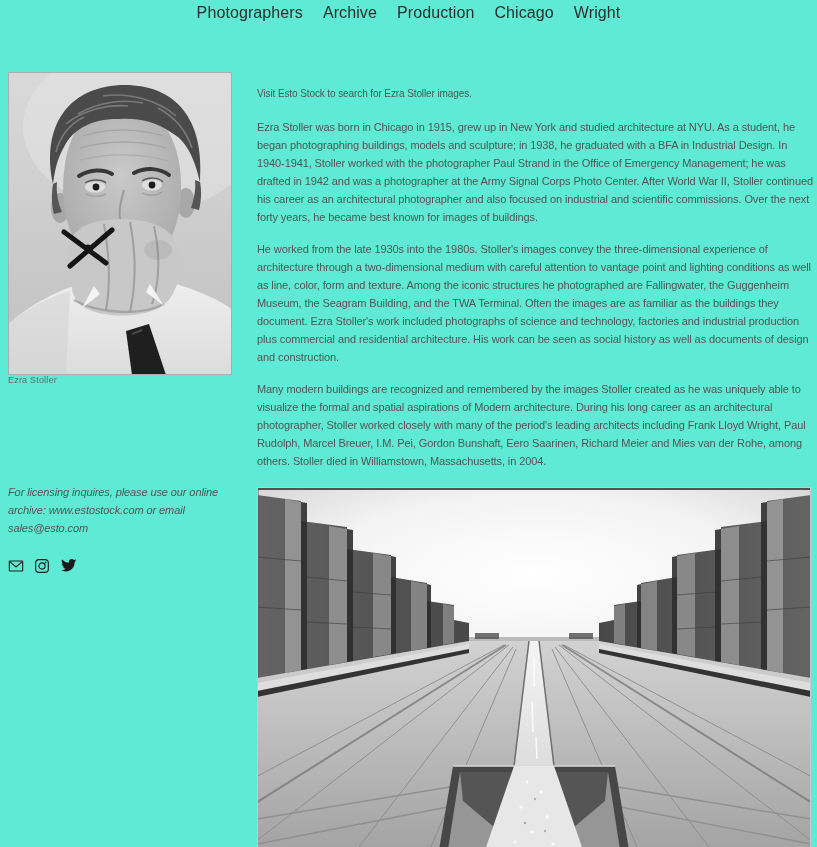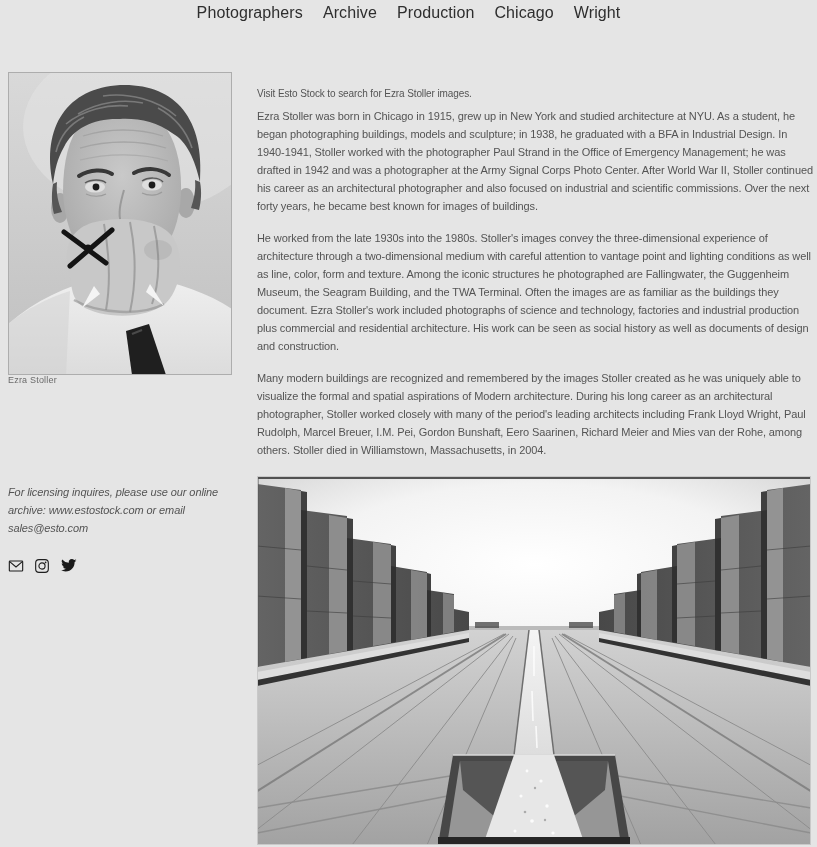--- a/index.html
+++ b/index.html
@@ -2,21 +2,21 @@
 <html><head>
 <meta charset="utf-8">
 <style>
   * { box-sizing: border-box; margin: 0; padding: 0; }
   html, body { background: #ffffff; }
   .page {
     position: relative;
     width: 817px;
     height: 847px;
     margin: 0 auto;
-    background: #e5e5e5;
+    background: #5eead4;
     overflow: hidden;
     font-family: "Liberation Sans", sans-serif;
     color: #545454;
   }
   
   .main-nav {
     position: absolute;
     top: 4px; left: 0; right: 0;
     display: flex;
     justify-content: center;
@@ -78,21 +78,21 @@
     letter-spacing: -0.1px;
   }
   .bio-p {
     margin-top: 14px;
     font-size: 11px;
     line-height: 18px;
     color: #545454;
     letter-spacing: -0.1px;
     text-align: left;
   }
-  .bio-p.first { margin-top: 8px; }
+  .bio-p.first { margin-top: 19px; }
   .salk { margin-top: 17px; }
   .salk svg { display: block; width: 554px; height: 369px; }
 </style>
 </head>
 <body>
 
 <div class="page">
 
   <nav class="main-nav">
     <a>Photographers</a>

